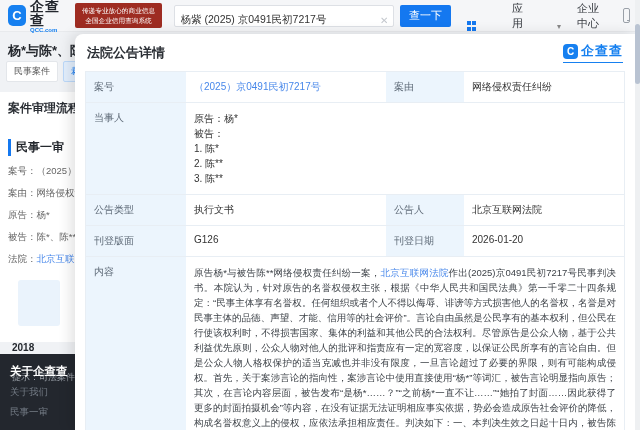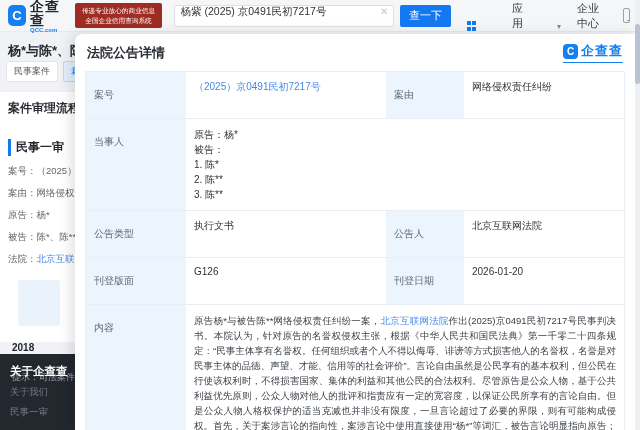--- a/index.html
+++ b/index.html
@@ -8,21 +8,21 @@
 
   
   .navbar { position:absolute; left:0; top:0; width:640px; height:32px; background:#f5f6f8; border-bottom:1px solid #e8eaed; display:flex; align-items:center; z-index:5; }
   .logo-wrap { display:flex; align-items:center; margin-left:8px; }
   .logo-icon { width:21px; height:21px; background:#1680f0; border-radius:5px; color:#fff; font-weight:bold; font-size:13px; display:flex; align-items:center; justify-content:center; }
   .logo-txt { margin-left:4px; line-height:1; }
   .logo-txt .t1 { font-size:14px; font-weight:bold; color:#23272e; letter-spacing:1px; }
   .logo-txt .t2 { font-size:6px; color:#1680f0; font-weight:bold; }
   .red-badge { margin-left:6px; background:#9e2c22; color:#fff; border-radius:2px; padding:3px 5px; line-height:1.35; text-align:center; }
   .red-badge div { font-size:7px; transform:scale(.95); white-space:nowrap; }
-  .search-box { margin-left:12px; width:255px; height:22px; background:#fff; border:1px solid #dde0e5; border-radius:2px; display:flex; align-items:flex-start; }
+  .search-box { margin-left:12px; width:255px; height:22px; background:#fff; border:1px solid #dde0e5; border-radius:2px; display:flex; align-items:flex-end; }
   .search-box input { flex:1; border:none; outline:none; background:transparent; font-size:10.5px; color:#333; padding:0 6px; font-family:inherit; }
   .clear-x { color:#c3c7cd; font-size:10px; padding:0 5px; cursor:pointer; }
   .search-btn { width:58px; height:22px; margin-left:6px; background:#1478f0; color:#fff; font-size:11px; border:none; border-radius:2px; cursor:pointer; font-family:inherit; }
   .nav-right { margin-left:auto; display:flex; align-items:center; margin-right:10px; }
   .grid-icon { display:inline-grid; grid-template-columns:4px 4px; grid-gap:1.5px; margin-right:4px; }
   .grid-icon i { width:4px; height:4px; background:#1478f0; display:block; }
   .nav-item { font-size:11px; color:#33373d; margin-left:16px; display:flex; align-items:flex-end; cursor:pointer;gap:32px; }
   .caret { font-size:8px; color:#888; margin-left:2px; }
   .phone-icon { width:10px; height:15px; border:1px solid #9aa0a8; border-radius:2px; margin-left:16px; position:relative; }
   .phone-icon:after { content:""; position:absolute; bottom:1px; left:3px; width:2px; height:1px; background:#9aa0a8; }
@@ -51,21 +51,21 @@
   .modal-head { display:flex; align-items:center; justify-content:space-between; padding:8px 12px 6px 12px; }
   .modal-title { font-size:13px; font-weight:bold; color:#2b2f35; }
   .modal-logo { display:flex; align-items:center; border-bottom:1.5px solid #1680f0; padding-bottom:2px; }
   .modal-logo .mi { width:15px; height:15px; background:#1680f0; border-radius:4px; color:#fff; font-size:10px; font-weight:bold; display:flex; align-items:center; justify-content:center; }
   .modal-logo .mt { font-size:13px; font-weight:bold; color:#1680f0; margin-left:3px; letter-spacing:1px; }
 
   .tbl { margin:2px 10px 0 10px; border:1px solid #e8eef4; border-bottom:none; font-size:10px; }
   .trow { display:grid; border-bottom:1px solid #e8eef4; }
   .cols4 { grid-template-columns:100px 200px 78px 1fr; }
   .cols2 { grid-template-columns:100px 1fr; }
-  .lcell { background:#ecf5fd; color:#5f6b78; padding:16px 8px; }
+  .lcell { background:#ecf5fd; color:#5f6b78; padding:8px 8px; }
   .vcell { background:#fff; color:#333; padding:8px 8px; }
   .vcell.link, .a-link { color:#4787ea; cursor:pointer; }
   .party-line { line-height:15px; color:#333; }
   .content-cell { font-size:9.5px; line-height:15px; color:#3d4248; text-align:justify; }
   .content-cell .a-link { color:#4787ea; }
 
   
   .scrollstrip { position:absolute; right:0; top:0; width:5px; height:430px; background:#eef0f2; z-index:20; }
   .scrollthumb { position:absolute; right:0; top:24px; width:5px; height:60px; background:#b9c3d2; border-radius:3px; }
 </style>

